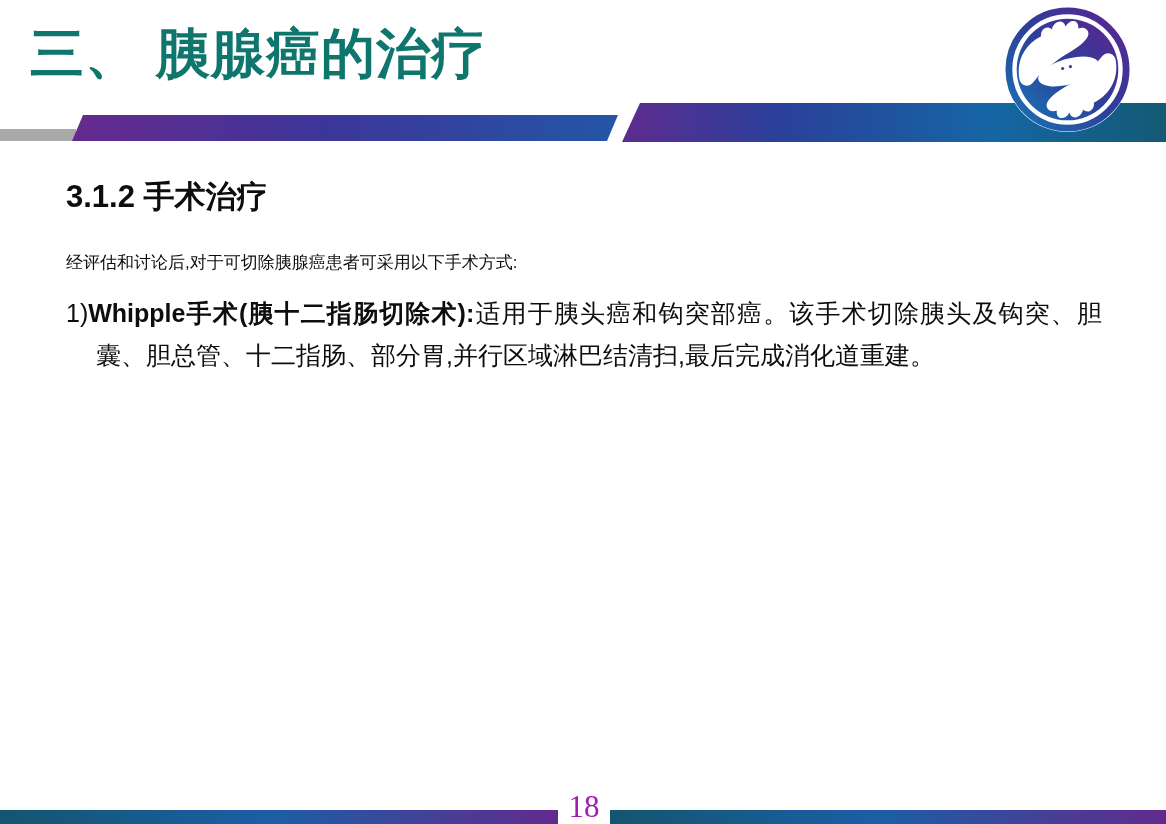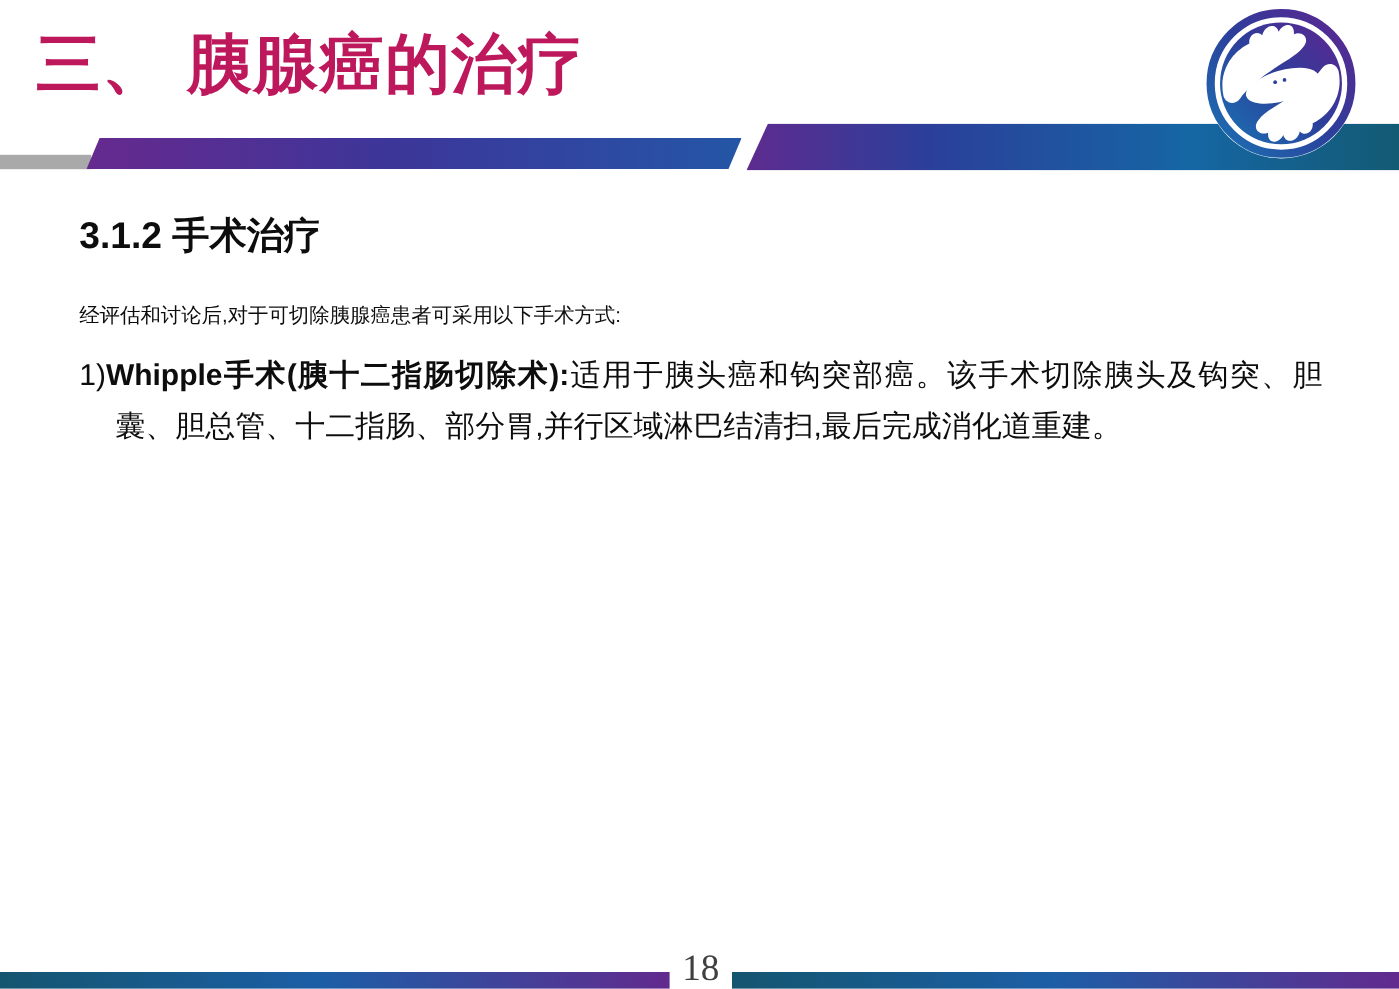--- a/index.html
+++ b/index.html
@@ -5,21 +5,21 @@
   html,body{margin:0;padding:0;}
   body{
     width:1166px;height:824px;position:relative;overflow:hidden;
     background:#ffffff;
     font-family:"Liberation Sans","DejaVu Sans",sans-serif;
     color:#0d0d0d;
   }
   
   .slide-title{
     position:absolute;left:30px;top:18px;
-    font-size:54px;font-weight:bold;color:#be185d;
+    font-size:54px;font-weight:bold;color:#0f766e;
     letter-spacing:1px;white-space:nowrap;
   }
   .logo{position:absolute;left:1004px;top:6px;width:127px;height:127px;z-index:5;}
   .bar-gray{position:absolute;left:0;top:129px;width:76px;height:12px;background:#a9a9a9;}
   .band1{
     position:absolute;left:62px;top:115px;width:556px;height:26px;
     background:linear-gradient(90deg,#68298e 0%,#3c3699 48%,#2456a6 100%);
     clip-path:polygon(21px 0,100% 0,calc(100% - 11px) 100%,10px 100%);
   }
   .band2{
@@ -44,21 +44,21 @@
   
   .footer-bar{
     position:absolute;top:810px;height:14px;
     background:linear-gradient(90deg,#14566f 0%,#1c5ea6 48%,#622a8e 100%);
   }
   .footer-bar.left{left:0;width:558px;}
   .footer-bar.right{left:610px;width:556px;}
   .page-number{
     position:absolute;left:556px;top:789px;width:56px;text-align:center;
     font-family:"Liberation Serif","DejaVu Serif",serif;
-    font-size:31px;color:#404040;
+    font-size:31px;color:#a21caf;
   }
 </style>
 </head>
 <body>
 
 <div class="slide-title">三、 胰腺癌的治疗</div>
 
 <div class="logo">
   <svg width="127" height="127" viewBox="0 0 130 130" xmlns="http://www.w3.org/2000/svg">
     <defs>

